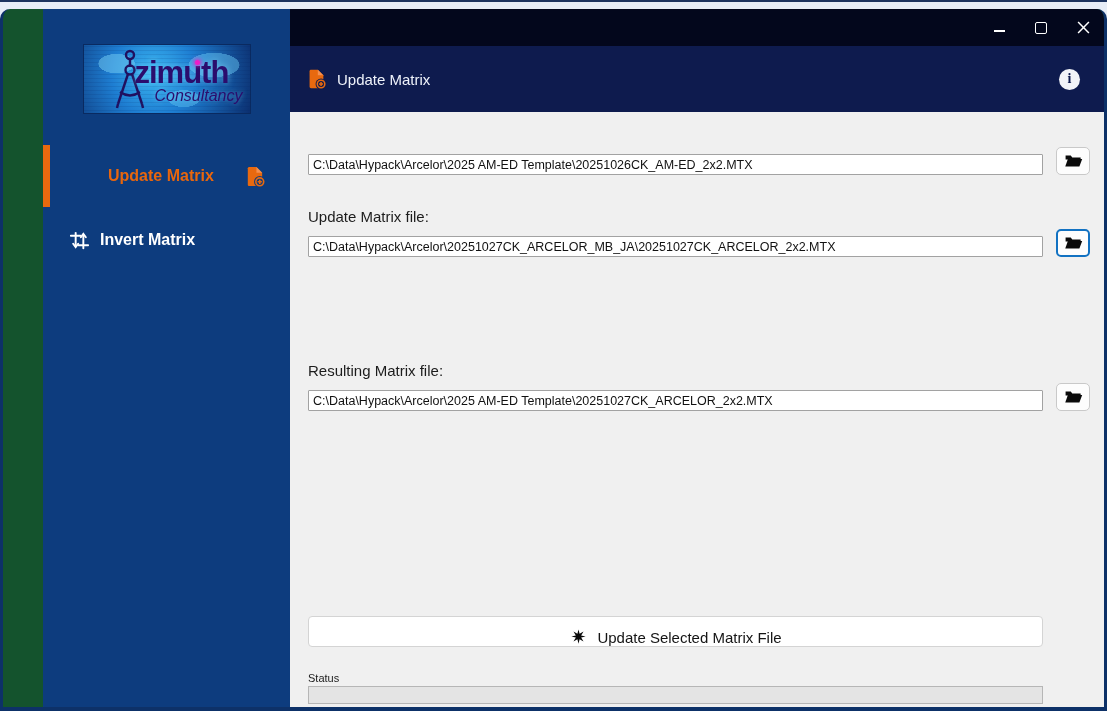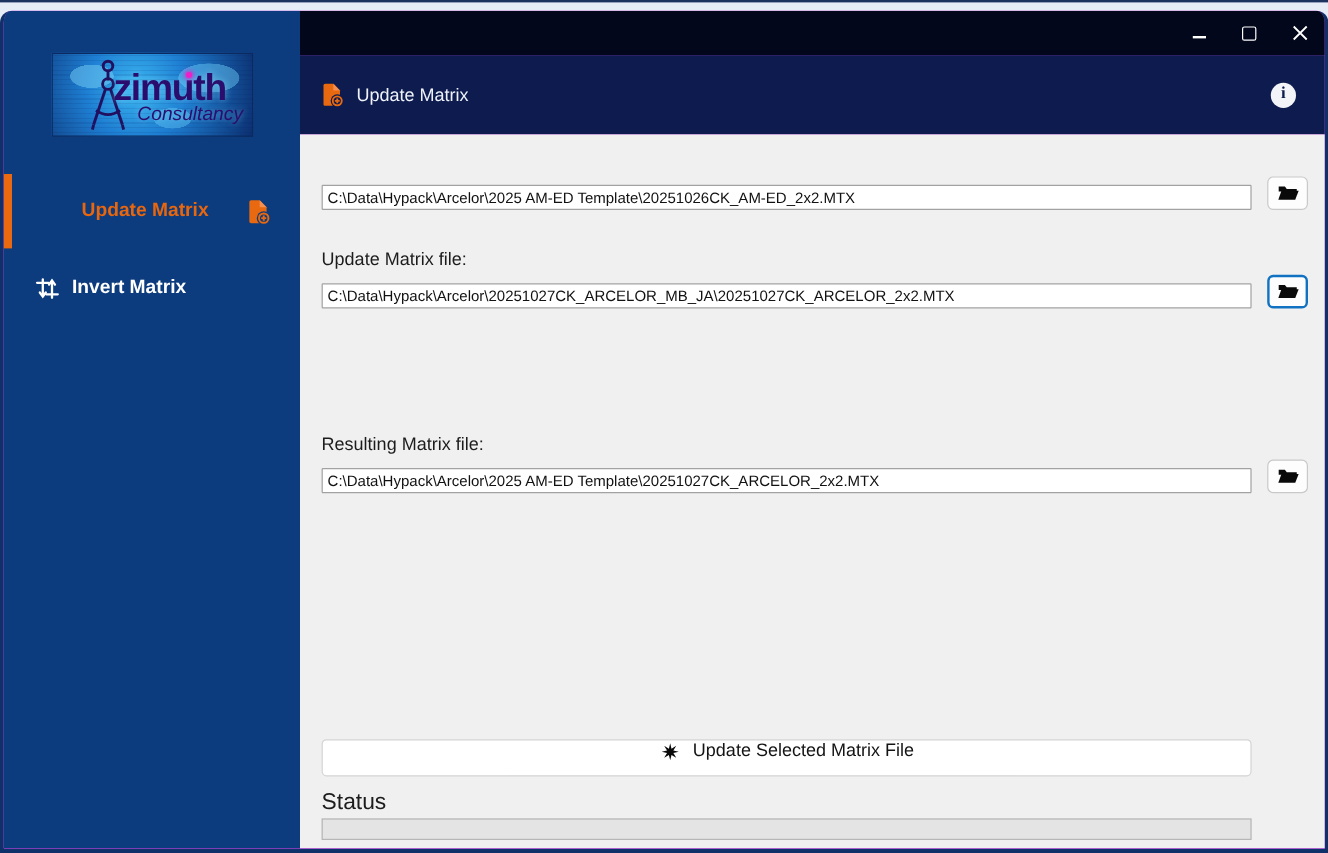--- a/index.html
+++ b/index.html
@@ -8,21 +8,21 @@
     background:#e7edf7;
     font-family:"Liberation Sans", sans-serif;
   }
   .screen-top-line{position:absolute;top:0;left:0;right:0;height:2px;background:#1c335f;}
   
   .window{
     position:absolute;top:9px;left:0;width:1107px;height:702px;
     box-sizing:border-box;
     border-left:3px solid #0d3168;border-right:3px solid #0d3168;border-bottom:4px solid #0d3168;
     border-radius:10px 10px 0 0;
-    overflow:hidden;display:flex;background:#d946ef;
+    overflow:hidden;display:flex;background:#14532d;padding-left:40px;
   }
   
   .sidebar{width:247px;background:#0d3c7e;position:relative;flex-shrink:0;}
   .logo-box{
     width:168px;height:70px;margin:35px auto 0;position:relative;overflow:hidden;
     background:radial-gradient(circle at 42% 42%, #3cb8f2 0%, #1e7ed2 40%, #0b2d6d 100%);
     box-shadow:inset 0 0 0 1px #0a2a60;
   }
   .logo-map{
     position:absolute;inset:0;opacity:.45;
@@ -87,24 +87,24 @@
   }
   .browse{
     width:34px;height:28px;margin-left:13px;flex-shrink:0;
     background:#fdfdfd;border:1px solid #c9c9c9;border-radius:5px;
     display:flex;align-items:center;justify-content:center;box-sizing:border-box;
   }
   .browse.focused{border:2px solid #1272c2;}
   .update-btn{
     margin-top:205px;margin-right:47px;height:31px;box-sizing:border-box;
     background:#ffffff;border:1px solid #d4d4d4;border-radius:4px;
-    display:flex;align-items:flex-start;justify-content:center;gap:9px;
+    display:flex;align-items:flex-end;justify-content:center;gap:9px;
     font-size:15px;color:#141414;width:auto;
   }
-  .status-label{margin-top:11px;font-size:19px;color:#1c1c1c;}
+  .status-label{margin-top:25px;font-size:11px;color:#1c1c1c;}
   .progress-track{
     margin-top:2px;margin-right:47px;height:18px;box-sizing:border-box;
     background:#e4e4e4;border:1px solid #b6b6b6;overflow:hidden;
   }
   .progress-fill{height:100%;width:0;background:#2f7fd4;}
 </style>
 </head>
 <body>
 
 <div class="screen-top-line"></div>

